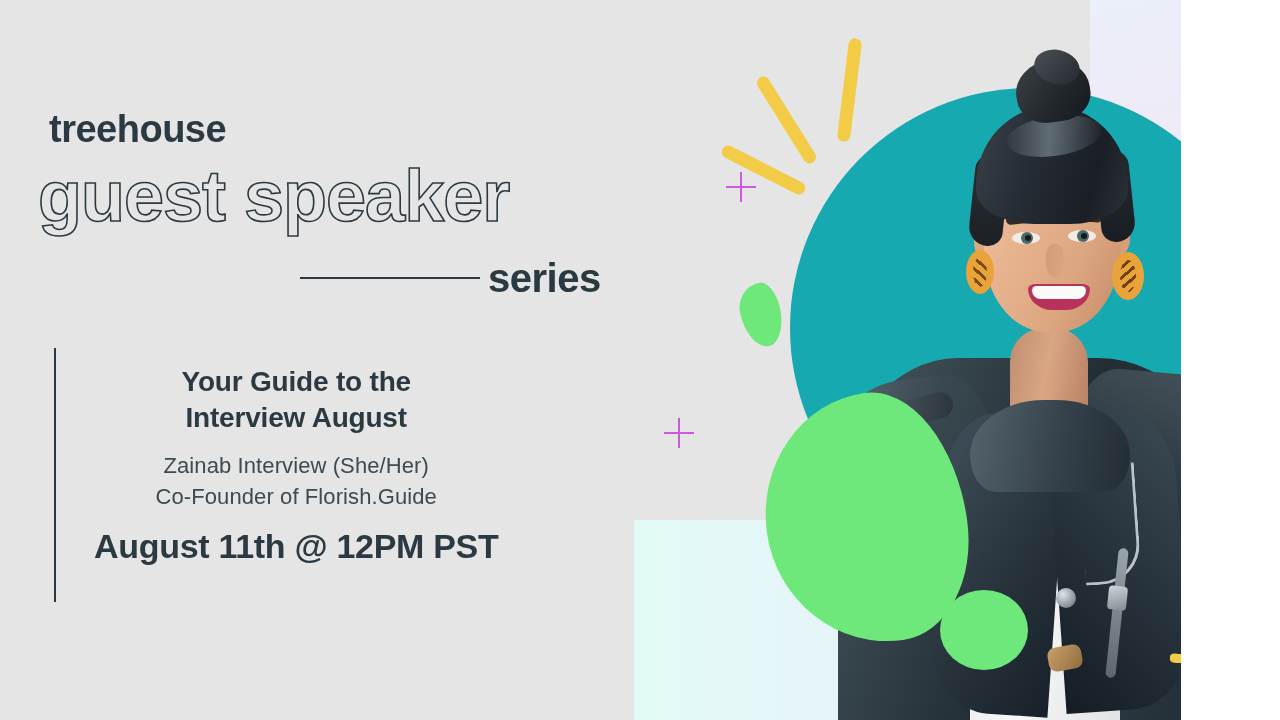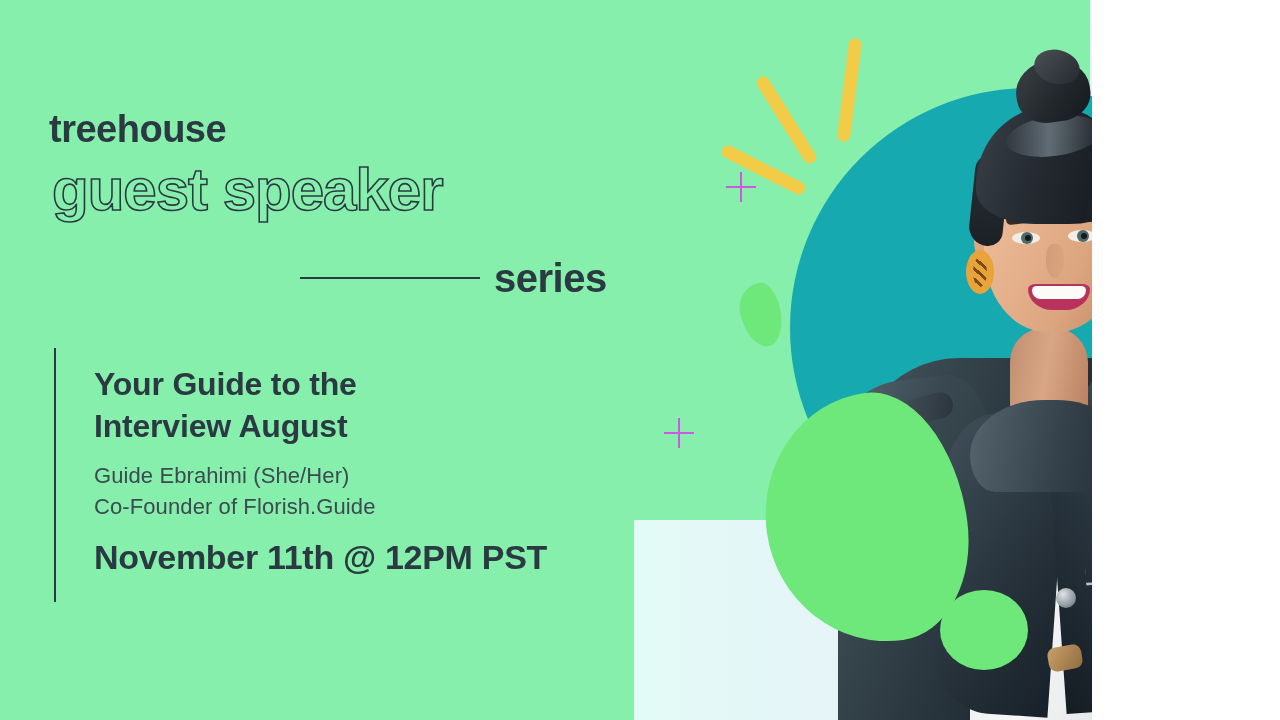--- a/index.html
+++ b/index.html
@@ -1,23 +1,24 @@
 <!DOCTYPE html>
 <html><head>
 <meta charset="utf-8">
 <style>
   * { margin:0; padding:0; box-sizing:border-box; }
   html,body { width:1280px; height:720px; overflow:hidden; background:#ffffff; }
   body { font-family:"Liberation Sans", sans-serif; }
 
   #stage {
     position:relative;
-    width:1092px; height:720px;
-    background:#86efac;
+    width:1181px; height:720px;
+    background:#e5e5e5;
     overflow:hidden;
+    text-align:center;
   }
 
   
   .panel-tr {
     position:absolute; left:1090px; top:0px; width:190px; height:400px;
     background:linear-gradient(170deg,#eaeff9 0%, #efeaf7 35%, #f6e2f2 70%, #fadbf0 100%);
   }
   .panel-br {
     position:absolute; left:634px; top:520px; width:646px; height:200px;
     background:linear-gradient(90deg,#e2fbf6 0%, #e6f3f8 35%, #eee9f6 58%, #f6dff2 82%, #fadaf0 100%);
@@ -249,48 +250,48 @@
   
   .left-col {
     position:absolute; left:0; top:0; width:660px; height:720px;
   }
   .brandmark {
     position:absolute; left:49px; top:110px;
     font-size:38px; font-weight:bold; letter-spacing:-0.5px;
     color:#2b3a42; line-height:1;
   }
   .headline-outline {
-    position:absolute; left:52px; top:160px;
-    font-size:60px; font-weight:bold; letter-spacing:-1px;
+    position:absolute; left:38px; top:160px;
+    font-size:72px; font-weight:bold; letter-spacing:-1px;
     line-height:1;
     color:transparent;
     -webkit-text-stroke:1.6px #2b3a42;
     white-space:nowrap;
   }
   .series-row {
     position:absolute; left:300px; top:258px;
-    display:flex; align-items:center; gap:14px;
+    display:flex; align-items:center; gap:8px;
   }
   .series-rule {
     width:180px; height:2px; background:#2b3a42;
   }
   .series-word {
     font-size:40px; font-weight:bold; color:#2b3a42;
     letter-spacing:-0.5px; line-height:1;
   }
 
   .info-block {
     position:absolute; left:54px; top:348px;
     height:254px;
     border-left:2px solid #2b3a42;
     padding-left:38px;
     display:flex; flex-direction:column; justify-content:flex-start;
   }
   .talk-title {
-    font-size:32px; font-weight:bold; color:#2b3a42;
+    font-size:28px; font-weight:bold; color:#2b3a42;
     line-height:1.3; letter-spacing:-0.2px;
     margin-top:16px;
   }
   .speaker-name, .speaker-role {
     font-size:22px; font-weight:normal; color:#3c4a52;
     line-height:1.4; letter-spacing:0.1px;
   }
   .speaker-name { margin-top:14px; }
   .date-line {
     font-size:34px; font-weight:bold; color:#2b3a42;
@@ -378,20 +379,20 @@
     <div class="series-row">
       <div class="series-rule"></div>
       <div class="series-word">series</div>
     </div>
 
     <div class="info-block">
       <div class="talk-title">
         <div>Your Guide to the</div>
         <div>Interview August</div>
       </div>
-      <div class="speaker-name">Guide Ebrahimi (She/Her)</div>
+      <div class="speaker-name">Zainab Interview (She/Her)</div>
       <div class="speaker-role">Co-Founder of Florish.Guide</div>
-      <div class="date-line">November 11th @ 12PM PST</div>
+      <div class="date-line">August 11th @ 12PM PST</div>
     </div>
 
   </div>
 
 </div>
 
 </body></html>

